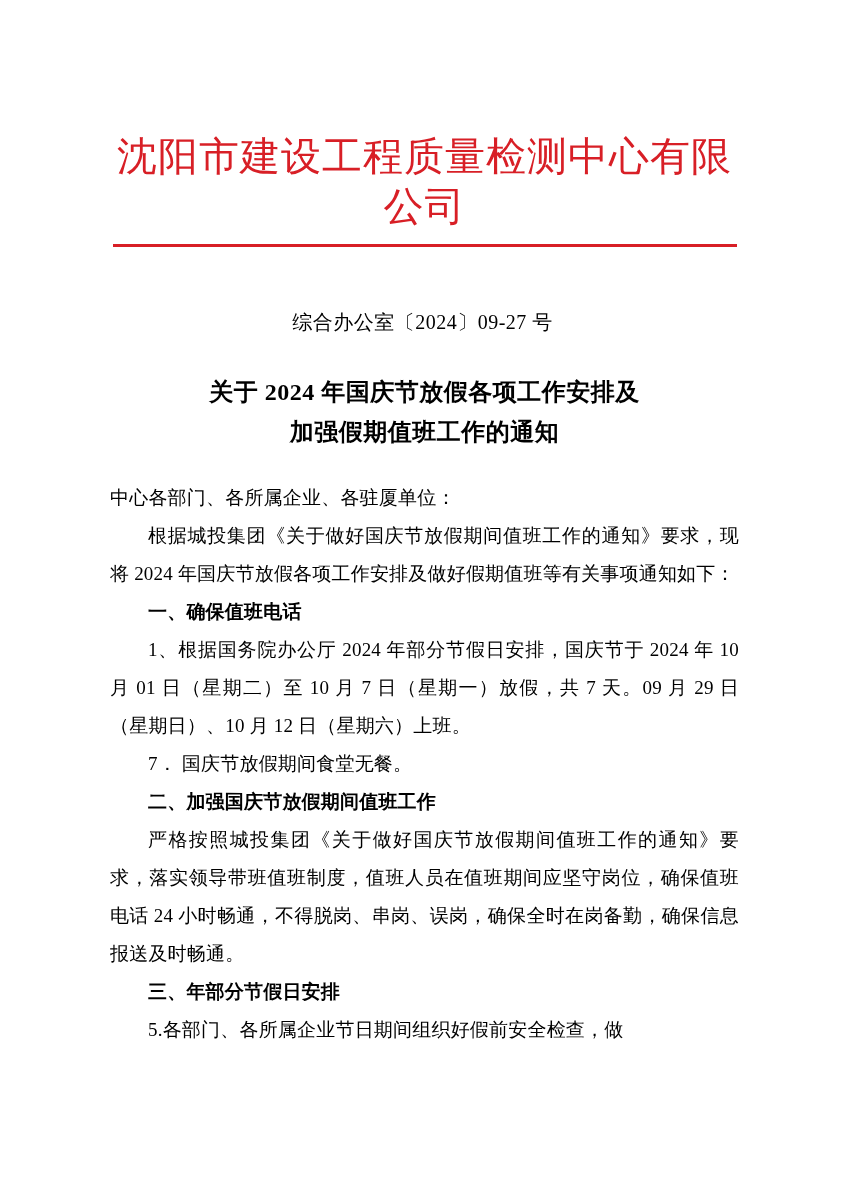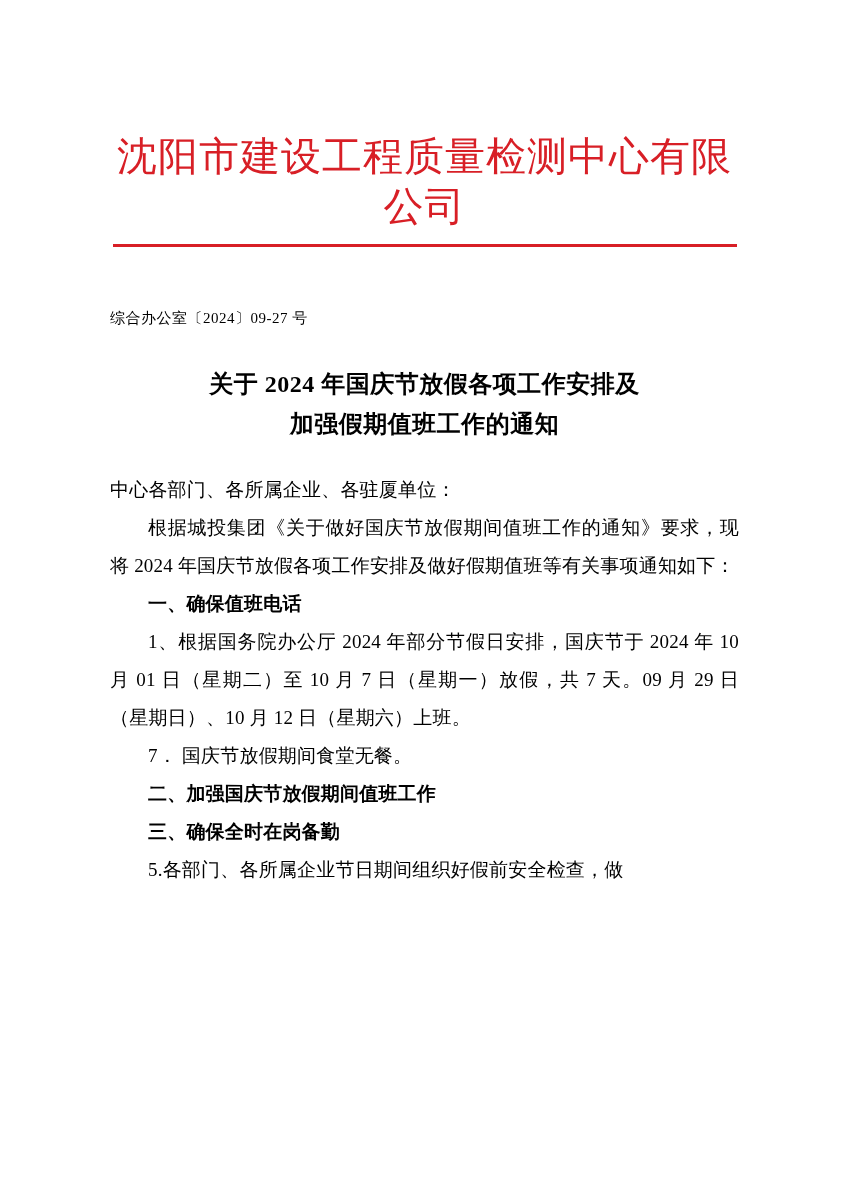--- a/index.html
+++ b/index.html
@@ -36,22 +36,22 @@
     padding: 0 6px 8px 6px;
   }
   .letterhead-rule {
     width: 624px;
     height: 3px;
     background: #d81f26;
     margin: 4px auto 0 auto;
   }
   .doc-number {
     margin-top: 62px;
-    text-align: left;
-    font-size: 15px;
+    text-align: center;
+    font-size: 20px;
     letter-spacing: 0.5px;
     padding-right: 4px;
   }
   .doc-title {
     margin-top: 36px;
     text-align: center;
     font-weight: bold;
     font-size: 24px;
     line-height: 1.68;
     letter-spacing: 0.5px;
@@ -109,19 +109,20 @@
     <div class="p-indent">根据城投集团《关于做好国庆节放假期间值班工作的通知》要求，现将 2024 年国庆节放假各项工作安排及做好假期值班等有关事项通知如下：</div>
 
     <div class="p-heading">一、确保值班电话</div>
 
     <div class="p-sub">1、根据国务院办公厅 2024 年部分节假日安排，国庆节于 2024 年 10 月 01 日（星期二）至 10 月 7 日（星期一）放假，共 7 天。09 月 29 日（星期日）、10 月 12 日（星期六）上班。</div>
 
     <div class="p-sub-loose">7． 国庆节放假期间食堂无餐。</div>
 
     <div class="p-heading">二、加强国庆节放假期间值班工作</div>
 
+    <div class="p-sub">严格按照城投集团《关于做好国庆节放假期间值班工作的通知》要求，落实领导带班值班制度，值班人员在值班期间应坚守岗位，确保值班电话 24 小时畅通，不得脱岗、串岗、误岗，确保全时在岗备勤，确保信息报送及时畅通。</div>
 
-    <div class="p-heading">三、确保全时在岗备勤</div>
+    <div class="p-heading">三、年部分节假日安排</div>
 
     <div class="p-sub">5.各部门、各所属企业节日期间组织好假前安全检查，做</div>
   </div>
 
 </div>
 
 </body></html>

